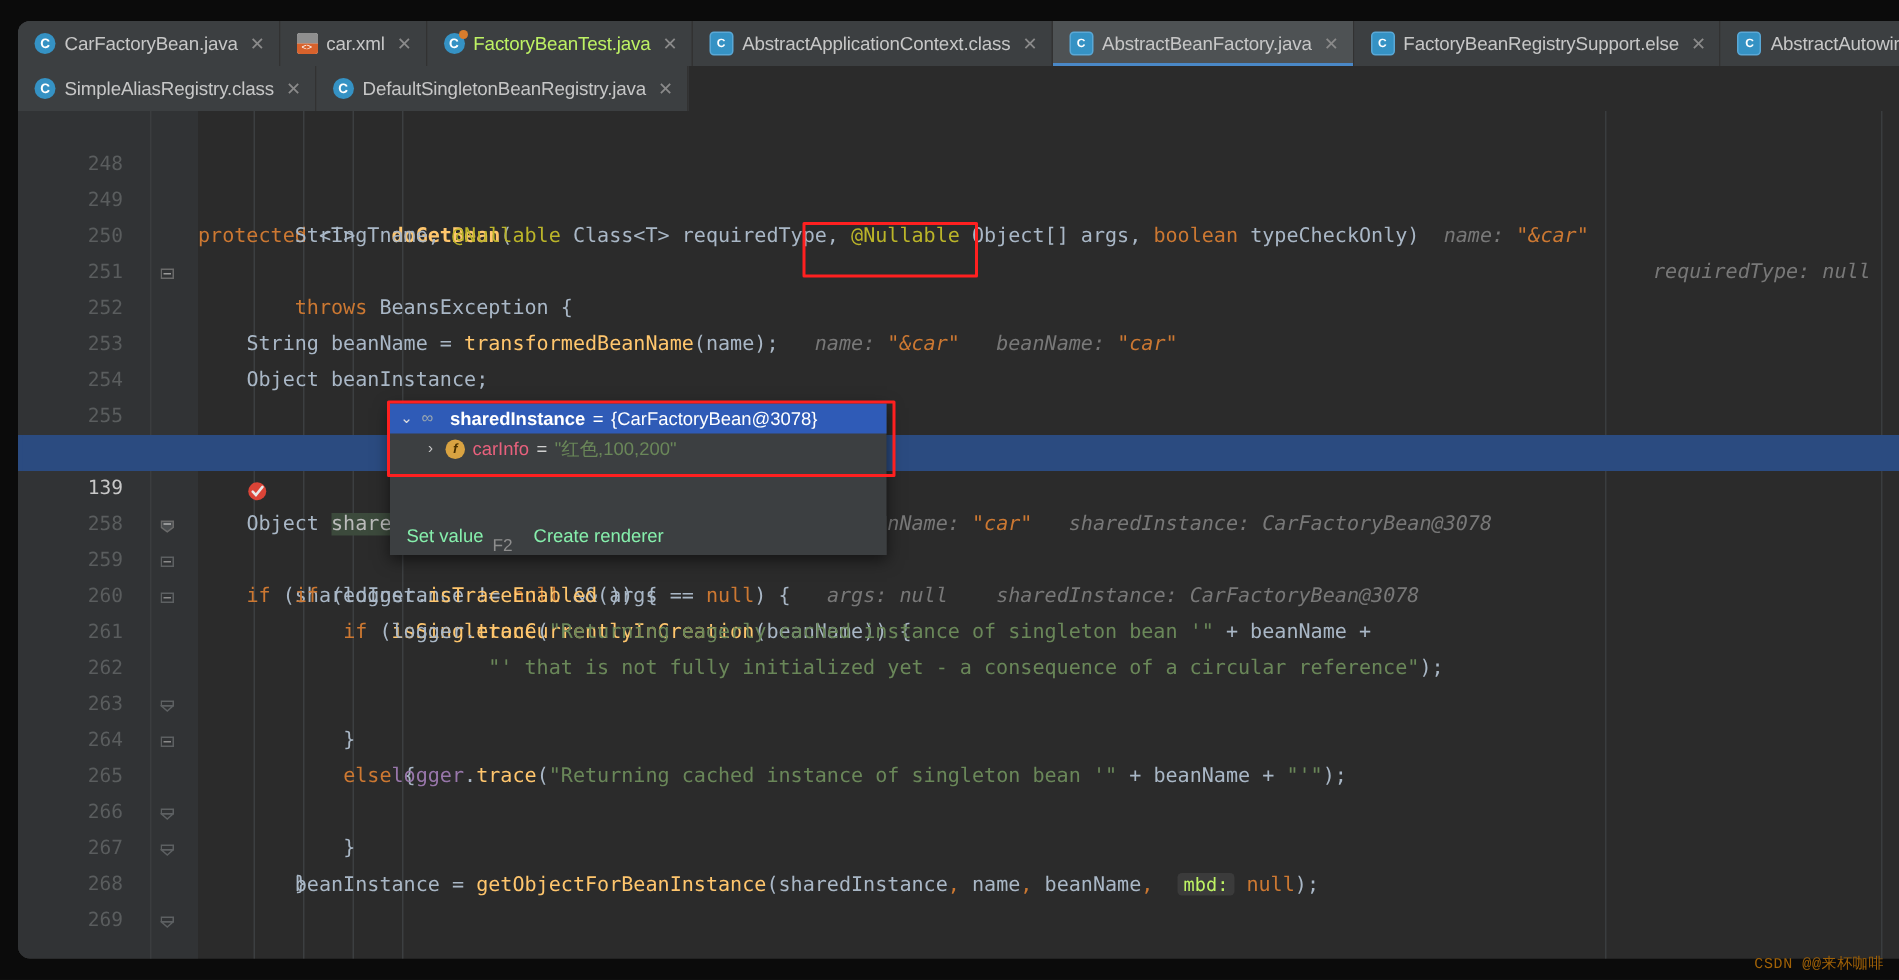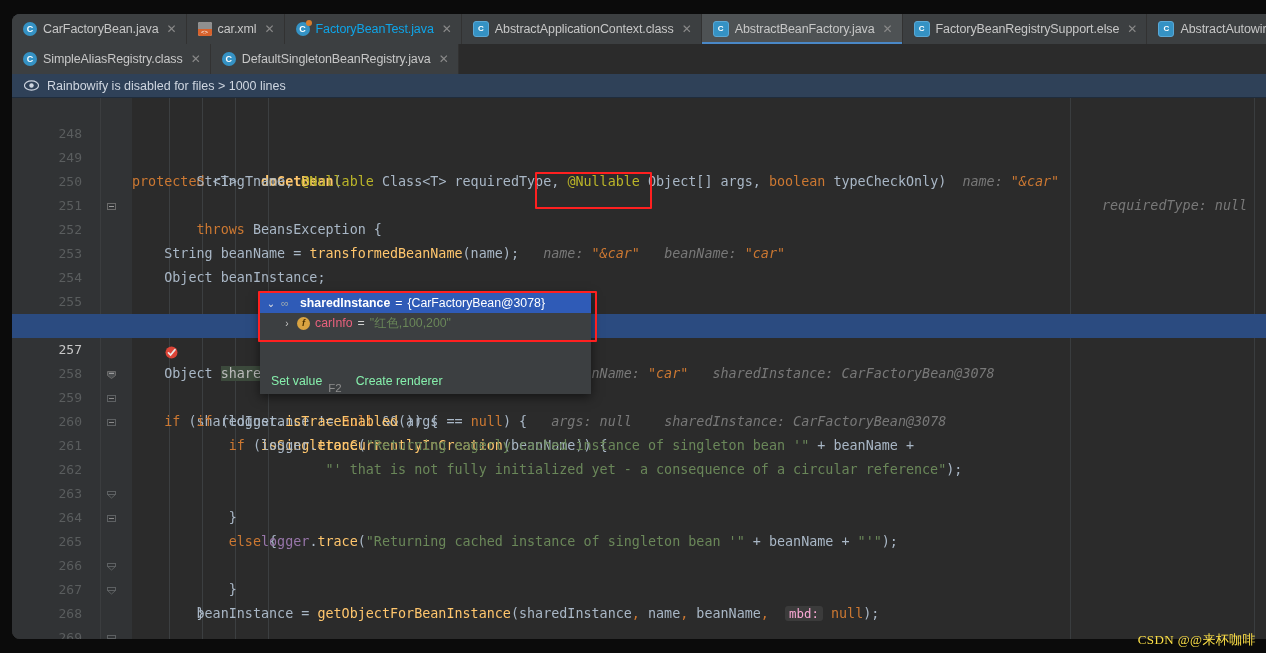--- a/index.html
+++ b/index.html
@@ -26,21 +26,21 @@
     font-size:12.5px;color:#c7c7c7;white-space:nowrap;
     background:#3c3f41;position:relative;
     border-right:1px solid #323232;
   }
   .tab.active{background:#4e5254;}
   .tab.active::after{
     content:"";position:absolute;left:0;right:0;bottom:0;height:2px;background:#4a88c7;
   }
   .tab .lbl{letter-spacing:-0.1px;}
   .tab .x{color:#8a8a8a;font-size:12px;margin-left:2px;}
-  .tab.green .lbl{color:#0ea5e9;}
+  .tab.green .lbl{color:#bef264;}
 
   
   .ficon{width:14px;height:14px;flex:0 0 14px;position:relative;}
   .ic-class{
     border-radius:50%;background:#3592c4;
     display:flex;align-items:center;justify-content:center;
     color:#fff;font-size:9px;font-weight:bold;line-height:1;
   }
   .ic-classfile{
     border-radius:3px;background:#3592c4;
@@ -98,21 +98,21 @@
   
   .k{color:#cc7832;}            
   .s{color:#6a8759;}            
   .c{color:#808080;}            
   .m{color:#ffc66d;}            
   .f{color:#9876aa;margin-top:28px;}            
   .an{color:#bbb529;}           
   .t{color:#a9b7c6;}            
   .hint{color:#787878;font-style:italic;}
   .hintv{color:#cc7832;font-style:italic;}
-  .hintbox{background:#3b3b3b;border-radius:3px;padding:0 4px;color:#f9a8d4;font-style:normal;font-size:12.4px;}
+  .hintbox{background:#3b3b3b;border-radius:3px;padding:0 4px;color:#bef264;font-style:normal;font-size:12.4px;}
   .tchip{color:#a9b7c6;}
 
   
   .bp{position:absolute;left:72px;top:5px;width:13px;height:13px;}
   .bulb{position:absolute;left:112px;top:4px;width:14px;height:15px;}
 
   
   .vrule{position:absolute;top:0;bottom:0;width:1px;background:#3a3d3f;}
 
   
@@ -143,22 +143,22 @@
   .pv-actions{
     position:absolute;left:0;right:0;bottom:0;height:26px;
     display:flex;align-items:center;gap:14px;padding-left:11px;
     font-size:12.3px;background:#3c3f41;
   }
   .lnk{color:#86efac;}
   .shortcut{color:#8d8d8d;font-size:11.5px;margin-top:14px;}
 
   
   .wm{
-    position:absolute;right:10px;bottom:4px;color:#fde047;font-size:13px;
-    font-family:Liberation Serif, serif;letter-spacing:.4px;
+    position:absolute;right:10px;bottom:4px;color:#a16207;font-size:10px;
+    font-family:Liberation Mono, monospace;letter-spacing:.4px;
   }
 </style>
 </head>
 <body>
 
 <div id="app">
  <div class="ide">
 
   <div class="tabrow r1">
     <div class="tab">
@@ -204,29 +204,20 @@
       <span class="x">✕</span>
     </div>
     <div class="tab">
       <span class="ficon ic-class">C</span>
       <span class="lbl">DefaultSingletonBeanRegistry.java</span>
       <span class="x">✕</span>
     </div>
     <div style="flex:1;background:#2b2b2b"></div>
   </div>
 
-  <div class="notif">
-    <span class="eye">
-      <svg width="15" height="11" viewBox="0 0 15 11">
-            <ellipse cx="7.5" cy="5.5" rx="7" ry="4.6" fill="none" stroke="#cfd6e0" stroke-width="1.1"></ellipse>
-            <circle cx="7.5" cy="5.5" r="2.2" fill="#cfd6e0"></circle>
-          </svg>
-    </span>
-    <span>Rainbowify is disabled for files &gt; 1000 lines</span>
-  </div>
 
   <div class="editor">
     <div class="gutter">
           <div class="sepline"></div>
         </div>
 
     <div class="guide" style="left:157px"></div>
     <div class="guide" style="left:190px"></div>
     <div class="guide" style="left:223px"></div>
     <div class="guide" style="left:256px"></div>
@@ -290,21 +281,21 @@
           <svg width="14" height="15" viewBox="0 0 14 15">
                 <circle cx="7" cy="6" r="5" fill="#f0c040"></circle>
                 <rect x="4.5" y="10.5" width="5" height="1.5" fill="#d8a93a"></rect>
                 <rect x="5" y="12.6" width="4" height="1.4" fill="#d8a93a"></rect>
               </svg>
         </span>
         <span class="src">    <span class="t">Object </span><span style="background:#3c4a3c">sharedInstance</span><span class="t"> = </span><span class="m" style="background:#3c4a3c">getSingleton</span><span class="t">(beanName);</span>   <span class="hint">beanName: </span><span class="hintv">"car"</span>   <span class="hint">sharedInstance: CarFactoryBean@3078</span></span>
       </div>
 
       <div class="cl hl" style="top:216px;position:absolute;left:0;right:0">
-        <span class="ln">257</span>
+        <span class="ln">139</span>
         <span class="bp">
           <svg width="13" height="13" viewBox="0 0 13 13">
                 <circle cx="6.5" cy="6.5" r="6" fill="#db4437"></circle>
                 <path d="M3.5 6.8 L5.6 9 L10 3.6" stroke="#e8e8e8" stroke-width="1.7" fill="none" stroke-linecap="round"></path>
               </svg>
         </span>
         <span class="fold">
           <svg width="9" height="10">
                 <path d="M0.5 1.5 h8 v4 l-4 3 l-4 -3 z" fill="#4a4d4f" stroke="#6a6a6a"></path>
                 <line x1="2" y1="3.3" x2="7" y2="3.3" stroke="#b0b0b0"></line>

